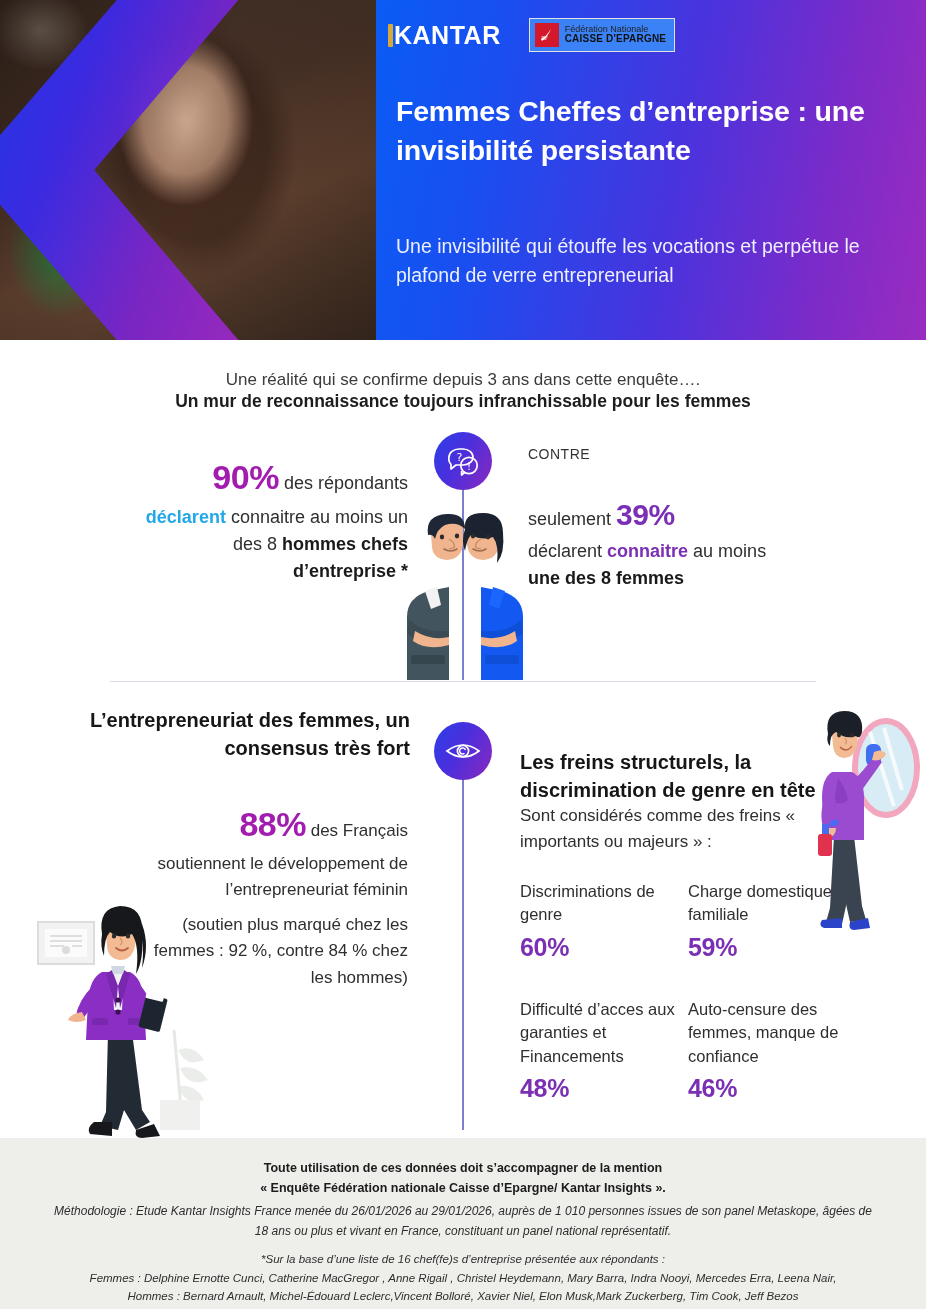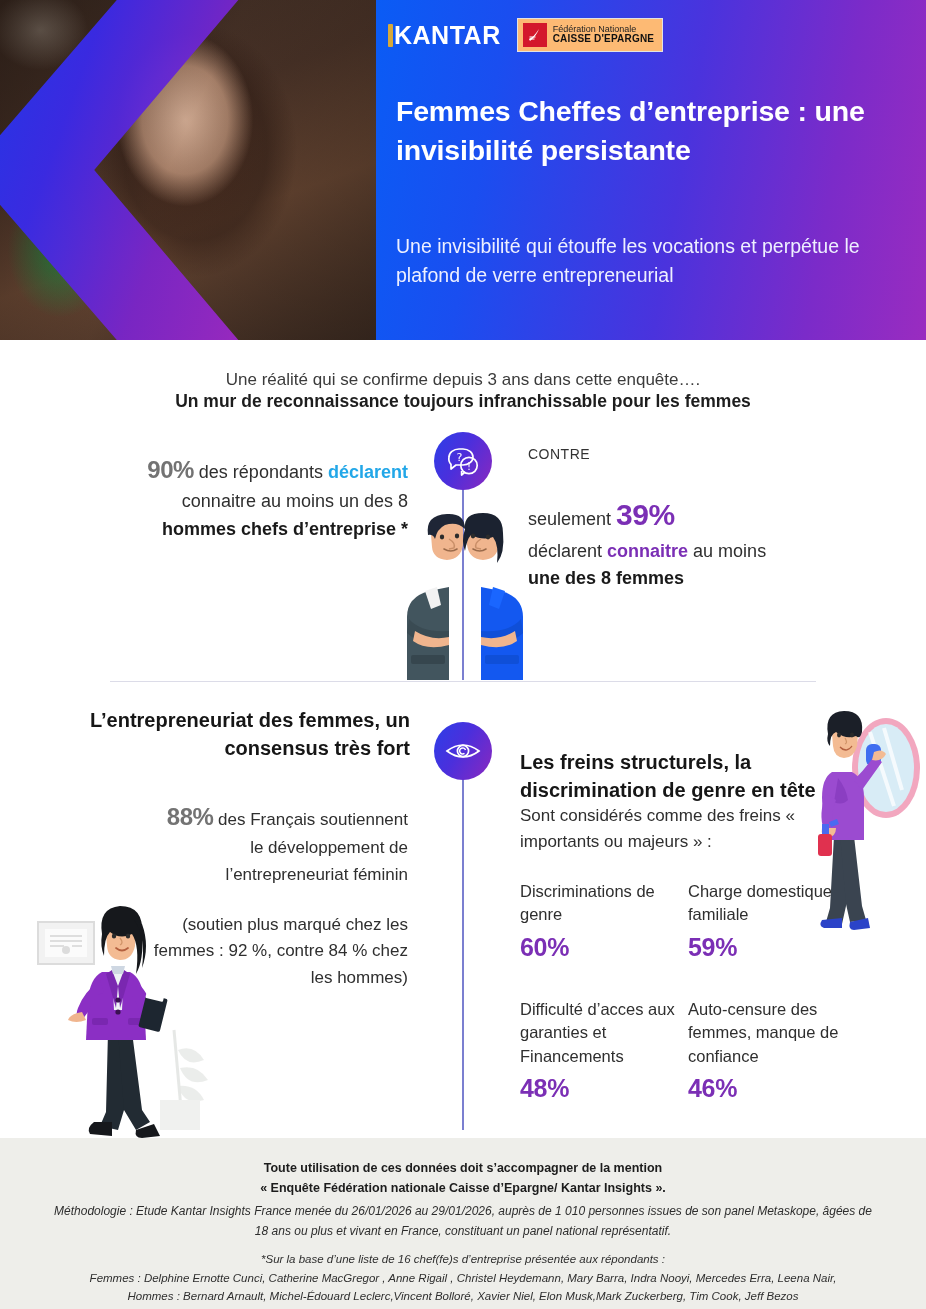--- a/index.html
+++ b/index.html
@@ -29,28 +29,28 @@
   .hero-chevron {
     position:absolute; left:-30px; top:-2px; width:270px; height:344px;
     background:linear-gradient(110deg,#1c3cf0 0%,#3a2ae8 35%,#7a25c9 70%,#9b29c4 100%);
     clip-path: polygon(55% 0%, 100% 0%, 46% 50%, 100% 100%, 55% 100%, 0% 50%);
     opacity:.96;
   }
   .header-right {
     position:absolute; left:376px; top:0; width:550px; height:340px;
     background:linear-gradient(100deg,#0a5cf5 0%,#1a4ef0 22%,#4a33dd 55%,#7b2bc9 80%,#9a2cc0 100%);
   }
-  .logos { position:absolute; left:388px; top:18px; display:flex; align-items:center; gap:16px; }
+  .logos { position:absolute; left:388px; top:18px; display:flex; align-items:center; gap:28px; }
   .kantar-logo {
     font-family:"Liberation Sans", sans-serif; font-weight:bold; font-size:25px;
     letter-spacing:.5px; color:#ffffff; display:flex; align-items:center;
   }
   .kantar-logo .kbar { display:inline-block; width:5px; height:23px; background:#d6a93a; margin-right:1px; border-radius:1px; }
   .fnce-logo {
-    background:#fdba74; border:1px solid #e2e2e2; padding:4px 8px 4px 5px;
+    background:#3b82f6; border:1px solid #e2e2e2; padding:4px 8px 4px 5px;
     display:flex; align-items:center; gap:6px; height:34px;
   }
   .fnce-mark {
     width:24px; height:24px; background:#d3182c; position:relative; flex:none;
     display:flex; align-items:center; justify-content:center;
     color:#fff; font-size:17px; font-weight:bold; font-style:italic;
   }
   .fnce-words { line-height:1.05; }
   .fnce-l1 { font-size:9px; color:#222; }
   .fnce-l2 { font-size:10px; color:#111; font-weight:bold; letter-spacing:.2px; }
@@ -84,21 +84,21 @@
     background:linear-gradient(120deg,#2b3fe8 0%,#4b2fdc 45%,#8a28bf 100%);
     display:flex; align-items:center; justify-content:center;
   }
   .circle-icon svg { display:block; }
 
   
   .b1-left {
     position:absolute; left:128px; top:452px; width:280px;
     text-align:right; font-size:18px; line-height:1.52; color:#2f2f2f;
   }
-  .big-blue { color:#737373; font-weight:bold; font-size:24px; letter-spacing:-.5px; }
+  .big-blue { color:#a21caf; font-weight:bold; font-size:34px; letter-spacing:-.5px; }
   .blue-bold { color:#22a7e8; font-weight:bold; }
   .dark-bold { color:#1a1a1a; font-weight:bold; }
 
   .b1-contre {
     position:absolute; left:528px; top:446px; font-size:14px; color:#333; letter-spacing:.5px;
   }
   .b1-right {
     position:absolute; left:528px; top:492px; width:300px;
     font-size:18px; line-height:1.52; color:#2f2f2f;
   }

